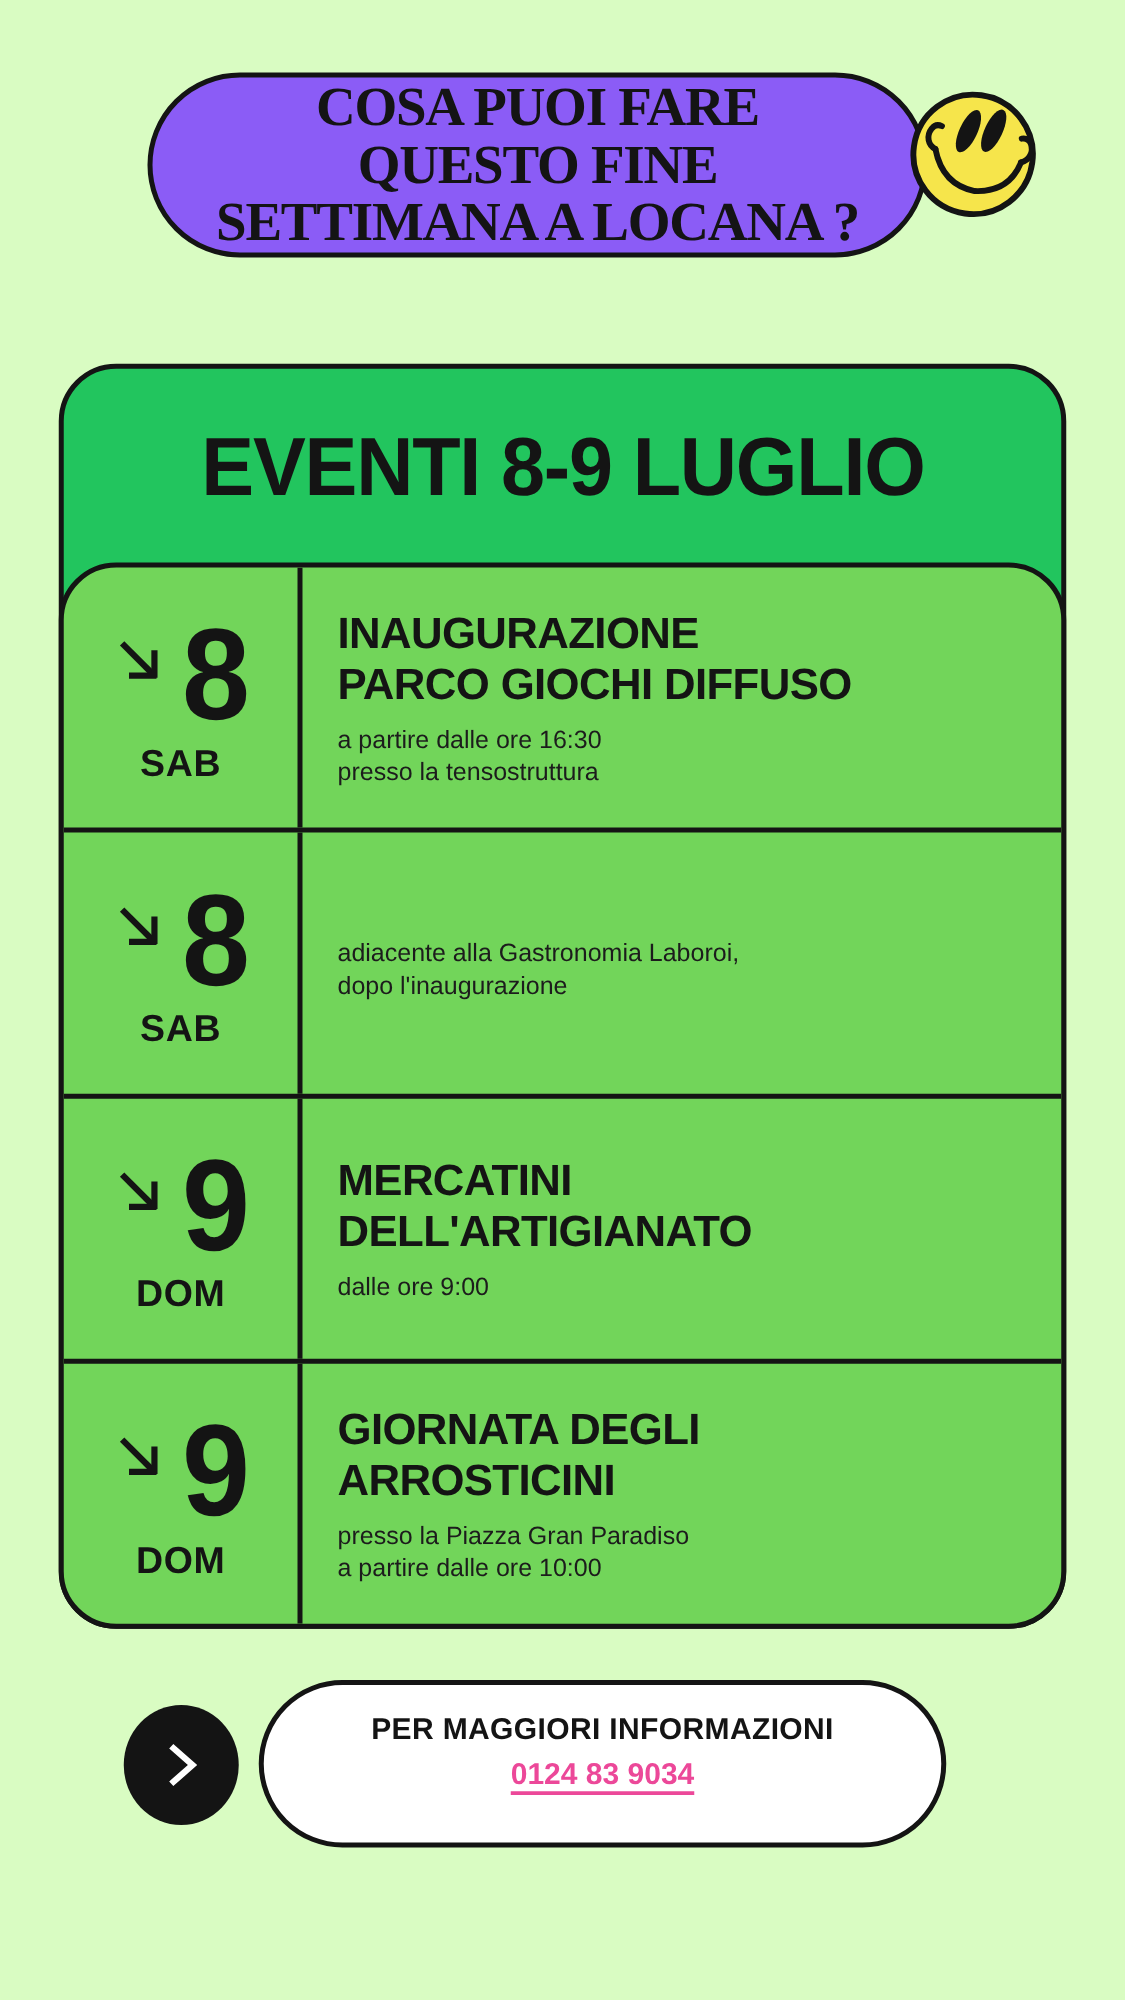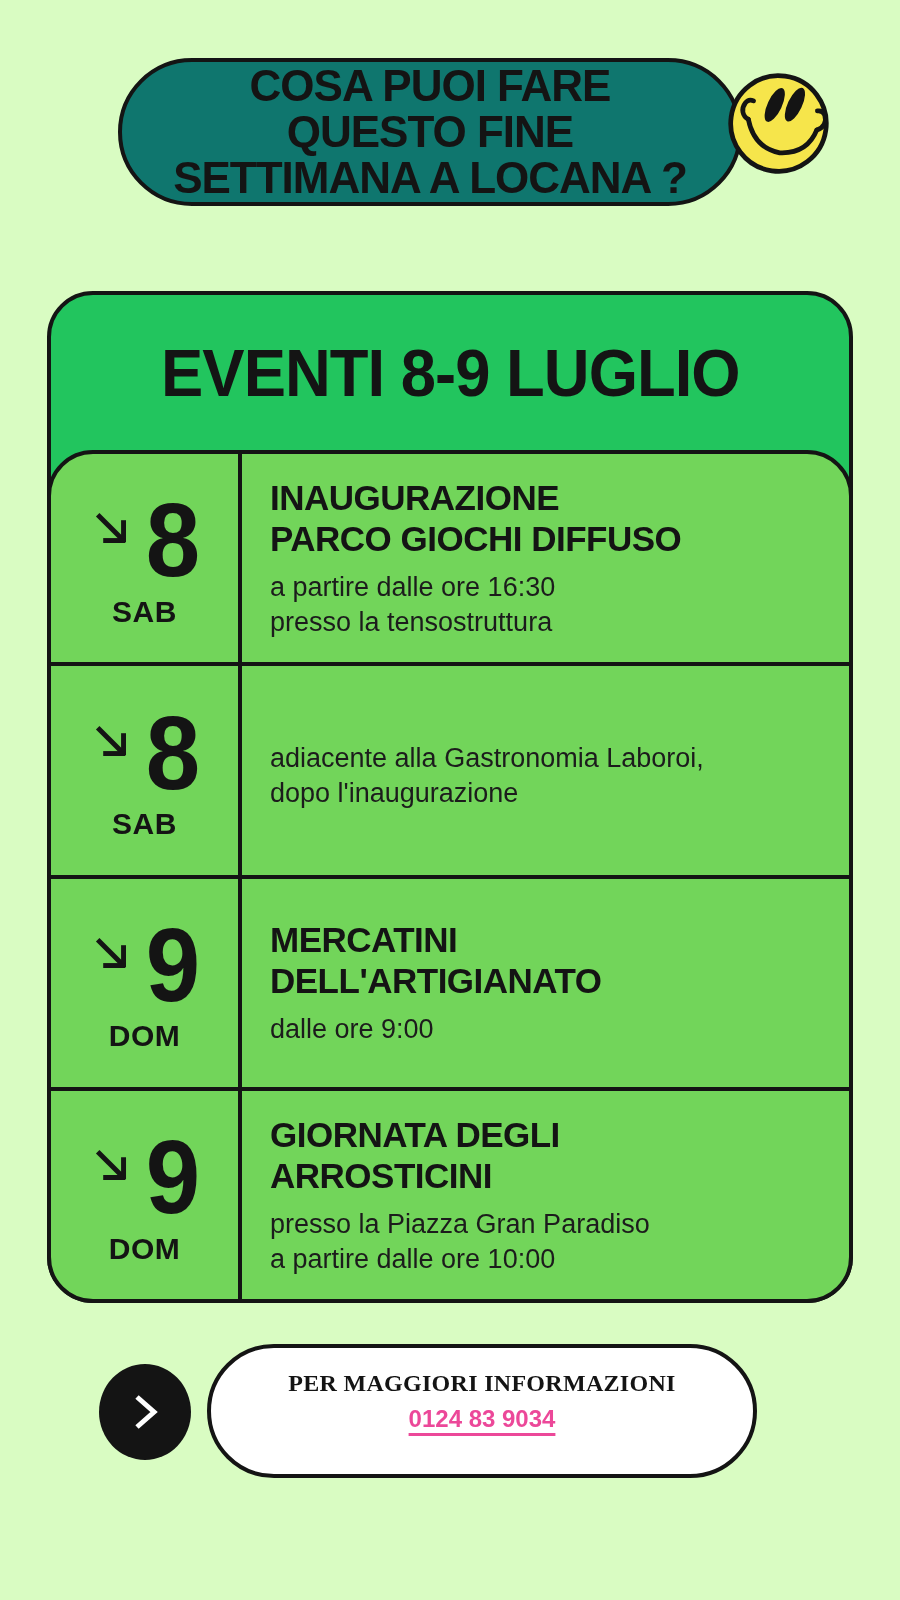--- a/index.html
+++ b/index.html
@@ -9,26 +9,27 @@
     background:#d9fcc2;
     font-family:"Liberation Sans", sans-serif;
     color:#141414;
     overflow:hidden;
   }
 
   
   .header-pill {
     position:absolute; left:118px; top:58px;
     width:624px; height:148px;
-    background:#0f766e;
+    background:#8b5cf6;
     border:4px solid #141414;
     border-radius:80px;
     display:flex; flex-direction:column;
     align-items:center; justify-content:center;
     text-align:center;
+    font-family:Liberation Serif, serif;
   }
   .header-line {
     font-size:44px; font-weight:700; line-height:1.04;
     letter-spacing:-1px; white-space:nowrap;
   }
   .smiley-wrap {
     position:absolute; left:726px; top:71px;
     width:105px; height:105px;
   }
 
@@ -79,21 +80,21 @@
   .text-cell {
     flex:1;
     display:flex; flex-direction:column; justify-content:center;
     padding:20px 24px 18px 28px;
     border-radius:14px;
   }
   .event-title {
     font-size:35px; font-weight:700; line-height:1.17; letter-spacing:-0.5px;
   }
   .event-sub {
-    font-size:27px; font-weight:400; line-height:1.3;
+    font-size:20px; font-weight:400; line-height:1.3;
     margin-top:10px; color:#1c1c1c;
   }
 
   
   .footer-circle {
     position:absolute; left:99px; top:1364px;
     width:92px; height:96px;
     background:#141414; border-radius:50%;
     display:flex; align-items:center; justify-content:center;
     cursor:pointer;
@@ -101,21 +102,21 @@
   .footer-pill {
     position:absolute; left:207px; top:1344px;
     width:550px; height:134px;
     background:#ffffff;
     border:4px solid #141414;
     border-radius:70px;
     display:flex; flex-direction:column; align-items:center;
     padding-top:22px;
     text-align:center;
   }
-  .footer-info { font-size:24px; font-weight:700; letter-spacing:0.3px;font-family:Liberation Serif, serif; }
+  .footer-info { font-size:24px; font-weight:700; letter-spacing:0.3px; }
   .footer-phone {
     font-size:24px; font-weight:700; margin-top:8px;
     text-decoration:underline;
     text-decoration-thickness:3px;
     text-underline-offset:6px;
     color:#ec4899;
     cursor:pointer;
   }
 </style>
 </head>

